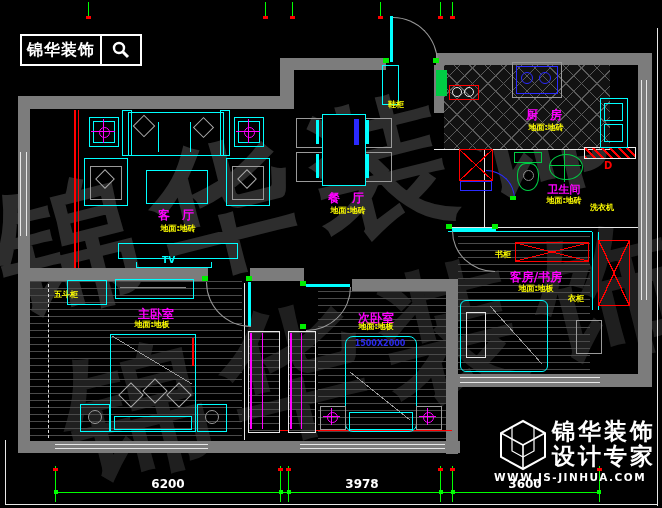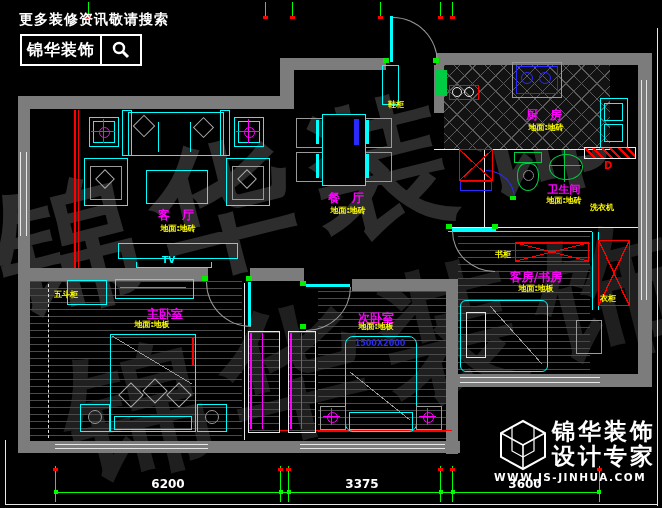--- a/index.html
+++ b/index.html
@@ -230,28 +230,28 @@
   <div class="abs rl" style="left:148px;top:209px;width:60px;letter-spacing:4px;">客 厅</div>
   <div class="abs fin" style="left:146px;top:225px;width:64px;">地面:地砖</div>
   <div class="abs rl" style="left:318px;top:192px;width:60px;letter-spacing:4px;">餐 厅</div>
   <div class="abs fin" style="left:318px;top:207px;width:60px;">地面:地砖</div>
   <div class="abs rl" style="left:516px;top:109px;width:60px;letter-spacing:4px;">厨 房</div>
   <div class="abs fin" style="left:516px;top:124px;width:60px;">地面:地砖</div>
   <div class="abs rl" style="left:540px;top:184px;width:48px;font-size:11px;">卫生间</div>
   <div class="abs fin" style="left:540px;top:197px;width:48px;">地面:地砖</div>
   <div class="abs rl" style="left:494px;top:271px;width:84px;">客房/书房</div>
   <div class="abs fin" style="left:494px;top:285px;width:84px;">地面:地板</div>
-  <div class="abs rl" style="left:137px;top:308px;width:56px;">主卧室</div>
+  <div class="abs rl" style="left:128px;top:308px;width:56px;">主卧室</div>
   <div class="abs fin" style="left:124px;top:321px;width:56px;">地面:地板</div>
   <div class="abs rl" style="left:348px;top:312px;width:56px;">次卧室</div>
   <div class="abs fin" style="left:348px;top:323px;width:56px;">地面:地板</div>
 
   <div class="abs ann" style="left:388px;top:101px;">鞋柜</div>
   <div class="abs ann" style="left:495px;top:251px;">书柜</div>
-  <div class="abs ann" style="left:600px;top:295px;">衣柜</div>
+  <div class="abs ann" style="left:568px;top:295px;">衣柜</div>
   <div class="abs ann" style="left:54px;top:291px;">五斗柜</div>
   <div class="abs ann" style="left:590px;top:204px;">洗衣机</div>
   <div class="abs tvlab" style="left:162px;top:255px;">TV</div>
   <div class="abs bedsize" style="left:350px;top:339px;width:60px;">1500X2000</div>
   <div class="abs dlab" style="left:604px;top:160px;">D</div>
 
   <div class="abs green" style="left:88px;top:2px;width:1px;height:17px;"></div>
   <div class="abs green" style="left:265px;top:2px;width:1px;height:17px;"></div>
   <div class="abs green" style="left:292px;top:2px;width:1px;height:17px;"></div>
   <div class="abs green" style="left:380px;top:2px;width:1px;height:17px;"></div>
@@ -277,24 +277,23 @@
   <div class="abs red" style="left:438px;top:468px;width:5px;height:3px;"></div>
   <div class="abs red" style="left:450px;top:468px;width:5px;height:3px;"></div>
   <div class="abs red" style="left:597px;top:468px;width:5px;height:3px;"></div>
   <div class="abs green" style="left:54px;top:490px;width:4px;height:4px;"></div>
   <div class="abs green" style="left:279px;top:490px;width:4px;height:4px;"></div>
   <div class="abs green" style="left:287px;top:490px;width:4px;height:4px;"></div>
   <div class="abs green" style="left:439px;top:490px;width:4px;height:4px;"></div>
   <div class="abs green" style="left:451px;top:490px;width:4px;height:4px;"></div>
   <div class="abs green" style="left:597px;top:490px;width:4px;height:4px;"></div>
   <div class="abs dim" style="left:138px;top:478px;width:60px;">6200</div>
-  <div class="abs dim" style="left:332px;top:478px;width:60px;">3375</div>
+  <div class="abs dim" style="left:332px;top:478px;width:60px;">3978</div>
   <div class="abs dim" style="left:495px;top:478px;width:60px;">3600</div>
 
-  <div class="abs banner-tag" style="left:19px;top:11px;">更多装修资讯敬请搜索</div>
   <div class="abs banner-box" style="left:20px;top:34px;width:118px;height:28px;">
     <span class="banner-brand">锦华装饰</span>
     <span class="banner-div"></span>
     <span style="flex:1;display:flex;align-items:center;justify-content:center;">
       <svg width="20" height="20" viewBox="0 0 20 20">
           <circle cx="8" cy="8" r="5" fill="none" stroke="#fff" stroke-width="2.4"></circle>
           <line x1="12" y1="12" x2="17" y2="17" stroke="#fff" stroke-width="3"></line>
         </svg>
     </span>
   </div>

